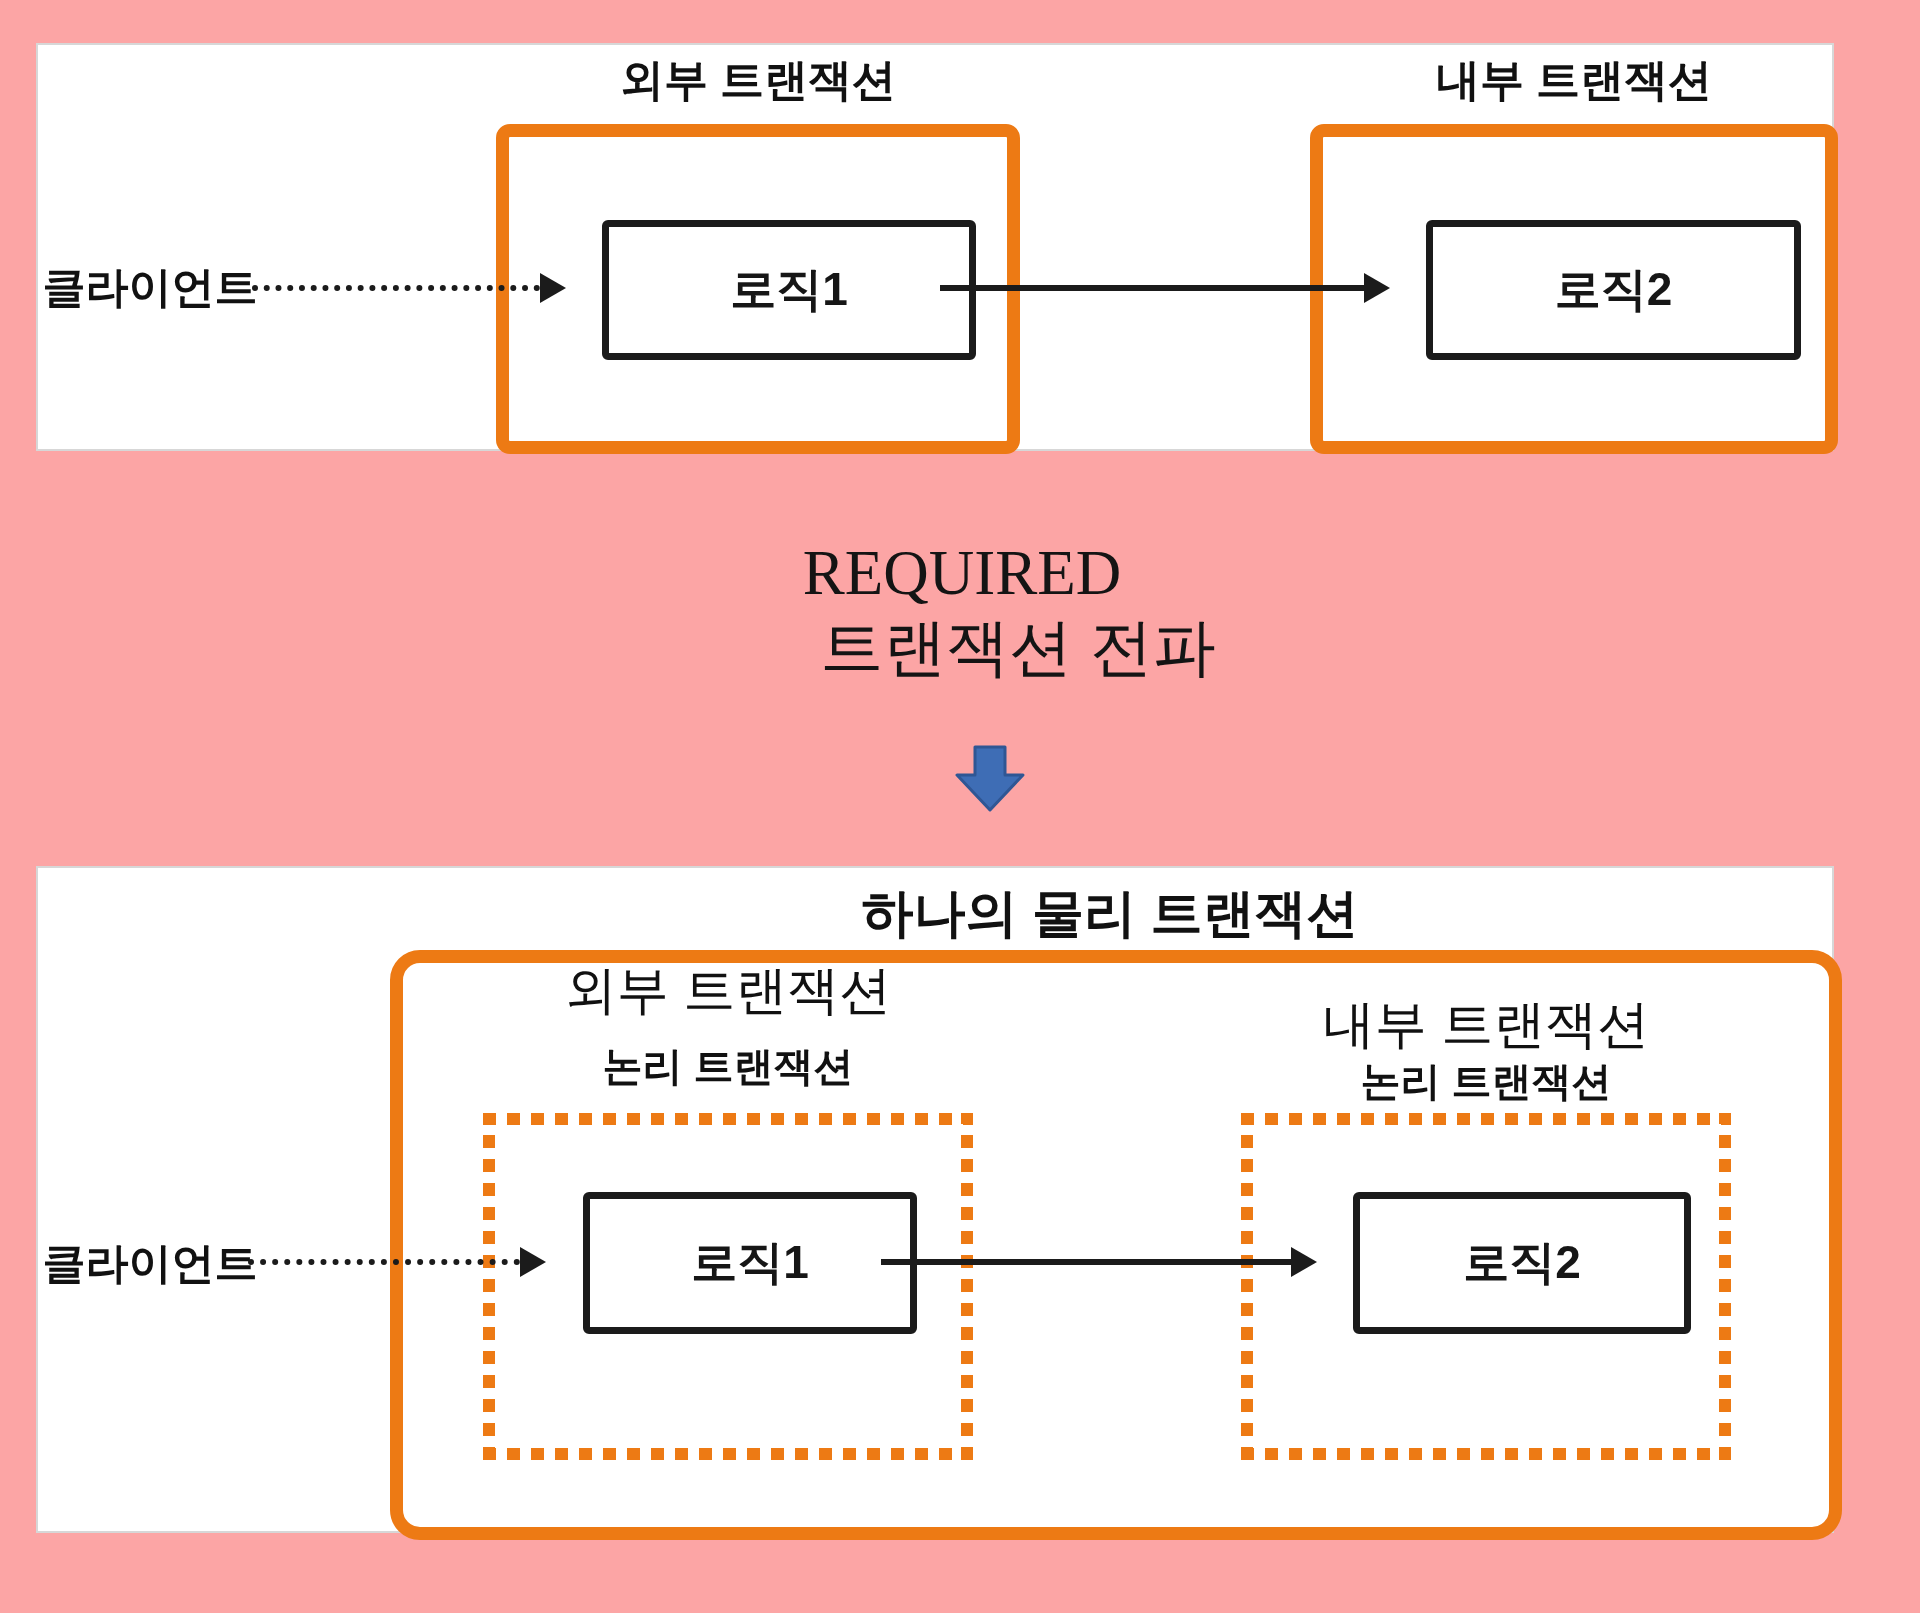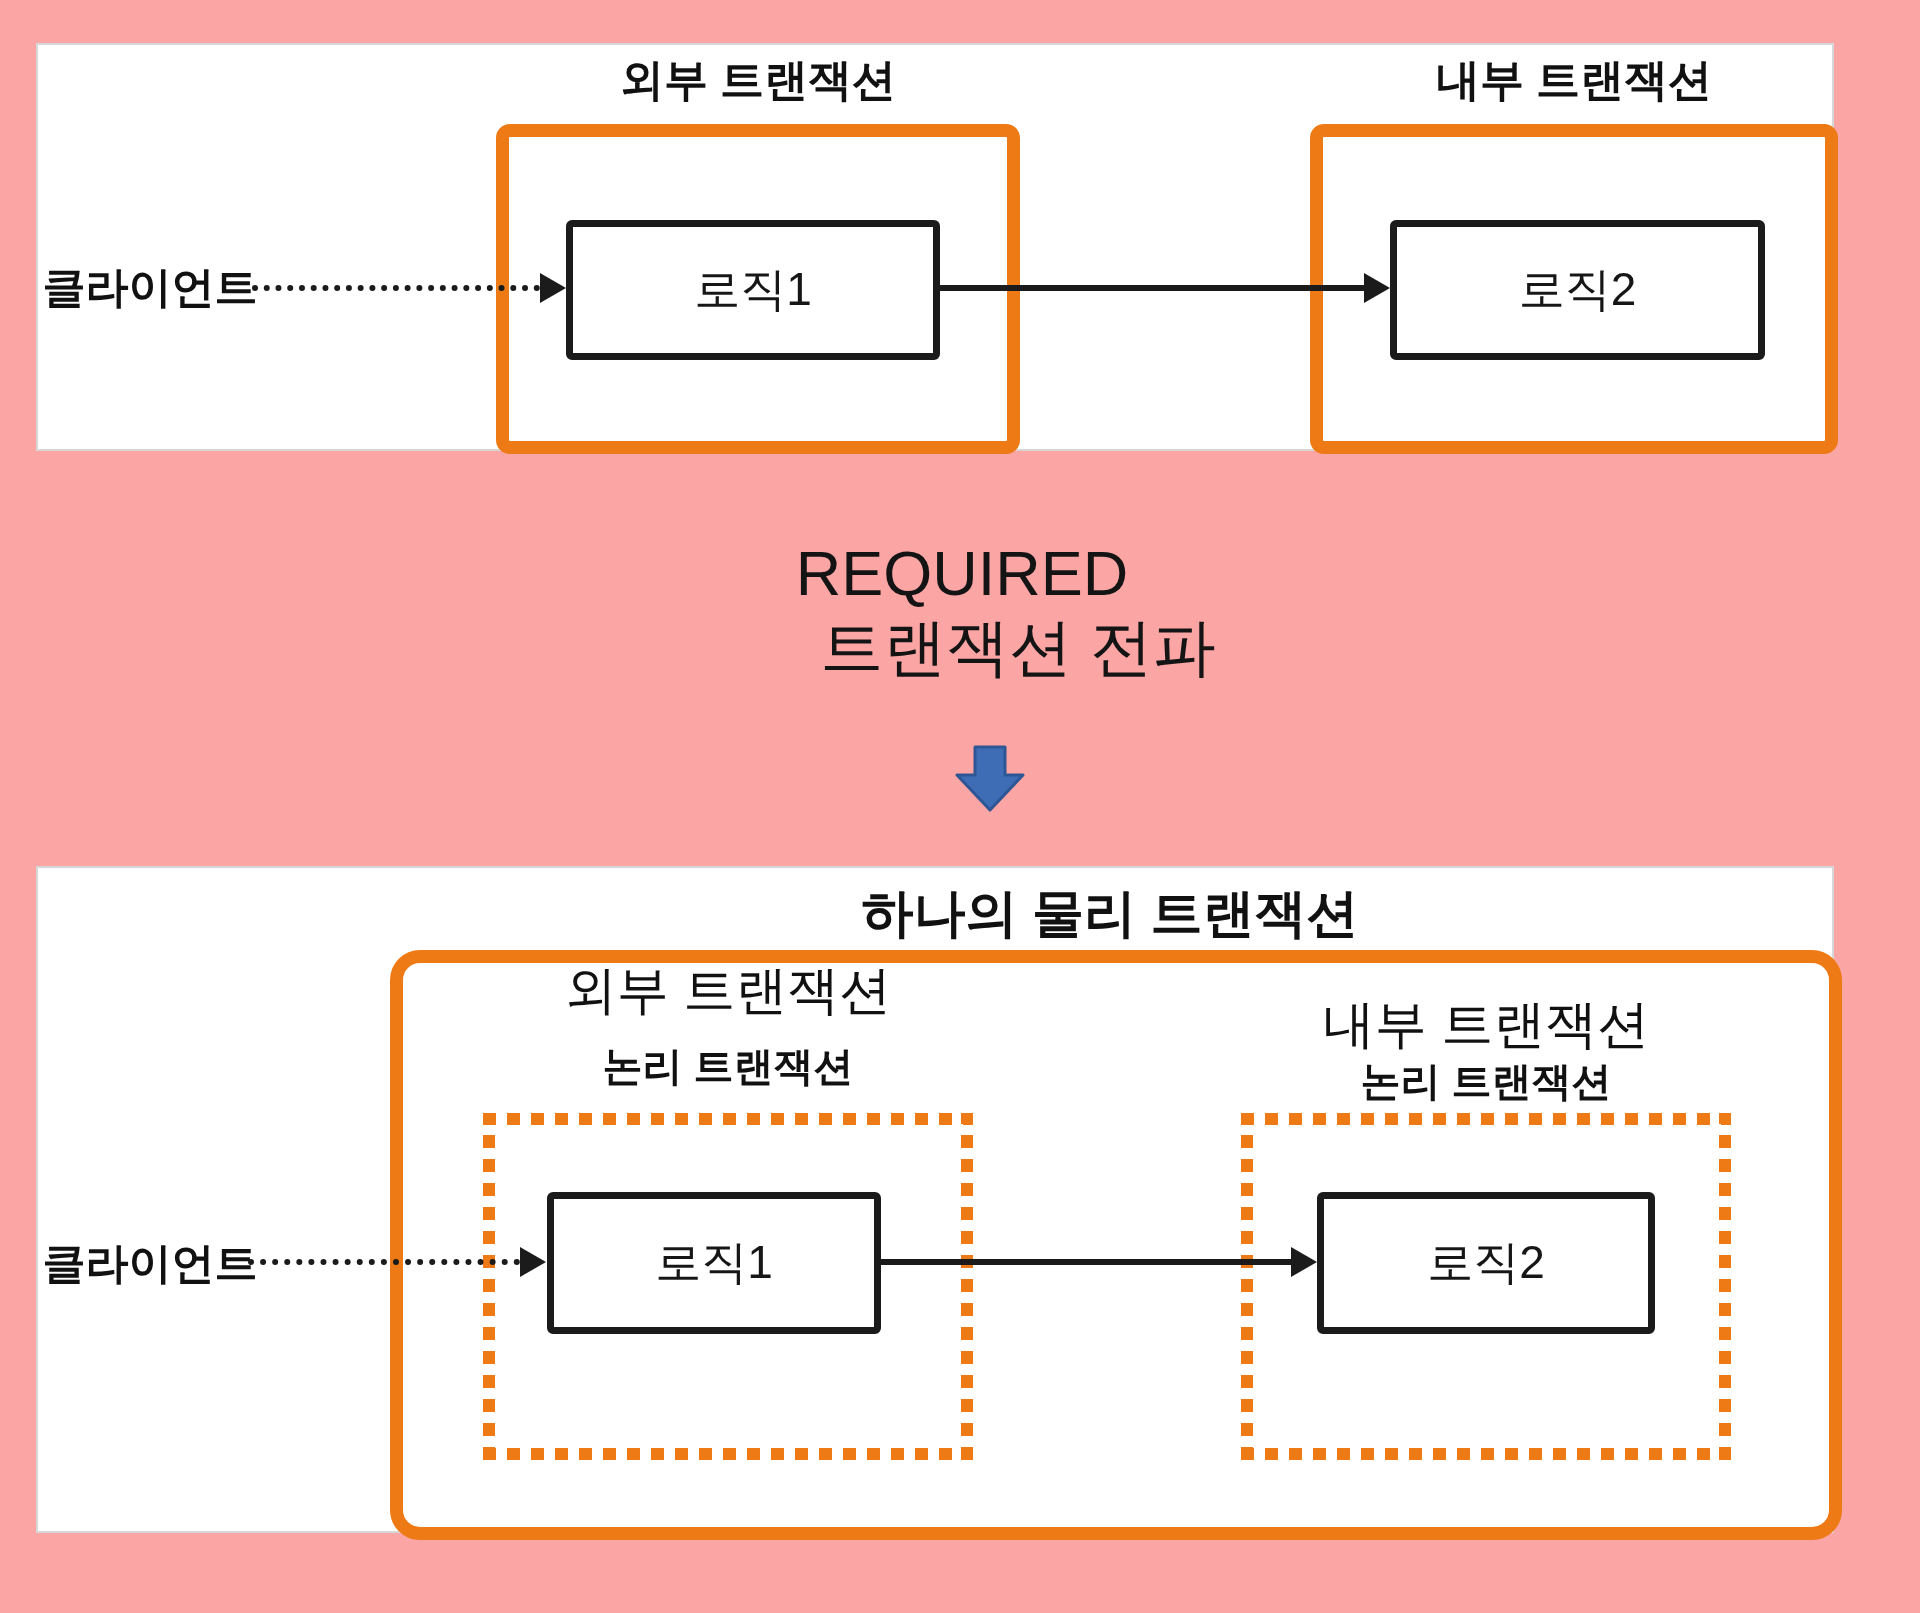--- a/index.html
+++ b/index.html
@@ -17,39 +17,39 @@
 
   .lbl{position:absolute;display:flex;align-items:center;justify-content:center;
        color:#111;white-space:nowrap;}
   .lbl-bold{font-weight:bold;}
 
   .orange-box{position:absolute;border:13px solid var(--orange);border-radius:14px;background:transparent;}
   .orange-box-big{position:absolute;border:13px solid var(--orange);border-radius:30px;background:transparent;}
 
   .logic-box{position:absolute;border:7px solid var(--ink);border-radius:6px;background:#ffffff;
              display:flex;align-items:center;justify-content:center;
-             font-size:46px;font-weight:normal;color:#161616;}
+             font-size:46px;font-weight:bold;color:#161616;margin-left:36px;}
 
   
   .dotted-box{position:absolute;
     background:
       repeating-linear-gradient(90deg,var(--orange) 0 13px,transparent 13px 24px) left top / 100% 12px no-repeat,
       repeating-linear-gradient(90deg,var(--orange) 0 13px,transparent 13px 24px) left bottom / 100% 12px no-repeat,
       repeating-linear-gradient(0deg,var(--orange) 0 13px,transparent 13px 24px) left top / 12px 100% no-repeat,
       repeating-linear-gradient(0deg,var(--orange) 0 13px,transparent 13px 24px) right top / 12px 100% no-repeat;}
 
   .dot-line{position:absolute;height:0;border-top:6px dotted var(--ink);}
   .solid-line{position:absolute;height:6px;background:var(--ink);}
   .arrow-head{position:absolute;width:0;height:0;
       border-top:15px solid transparent;border-bottom:15px solid transparent;
       border-left:26px solid var(--ink);}
 
   .prop-text{position:absolute;left:635px;top:536px;width:700px;text-align:center;
       font-size:63px;font-weight:400;color:#141414;line-height:1.18;letter-spacing:0px;}
-  .prop-text .l1{display:block;transform:translateX(-23px);}
+  .prop-text .l1{display:block;transform:translateX(-23px);font-family:Liberation Serif, serif;}
   .prop-text .l2{display:block;transform:translateX(33px);}
 
   .blue-arrow{position:absolute;left:954px;top:745px;}
 </style>
 </head>
 <body>
 
 <div class="canvas">
 
   <div class="panel" style="left:36px;top:43px;width:1798px;height:408px;"></div>

